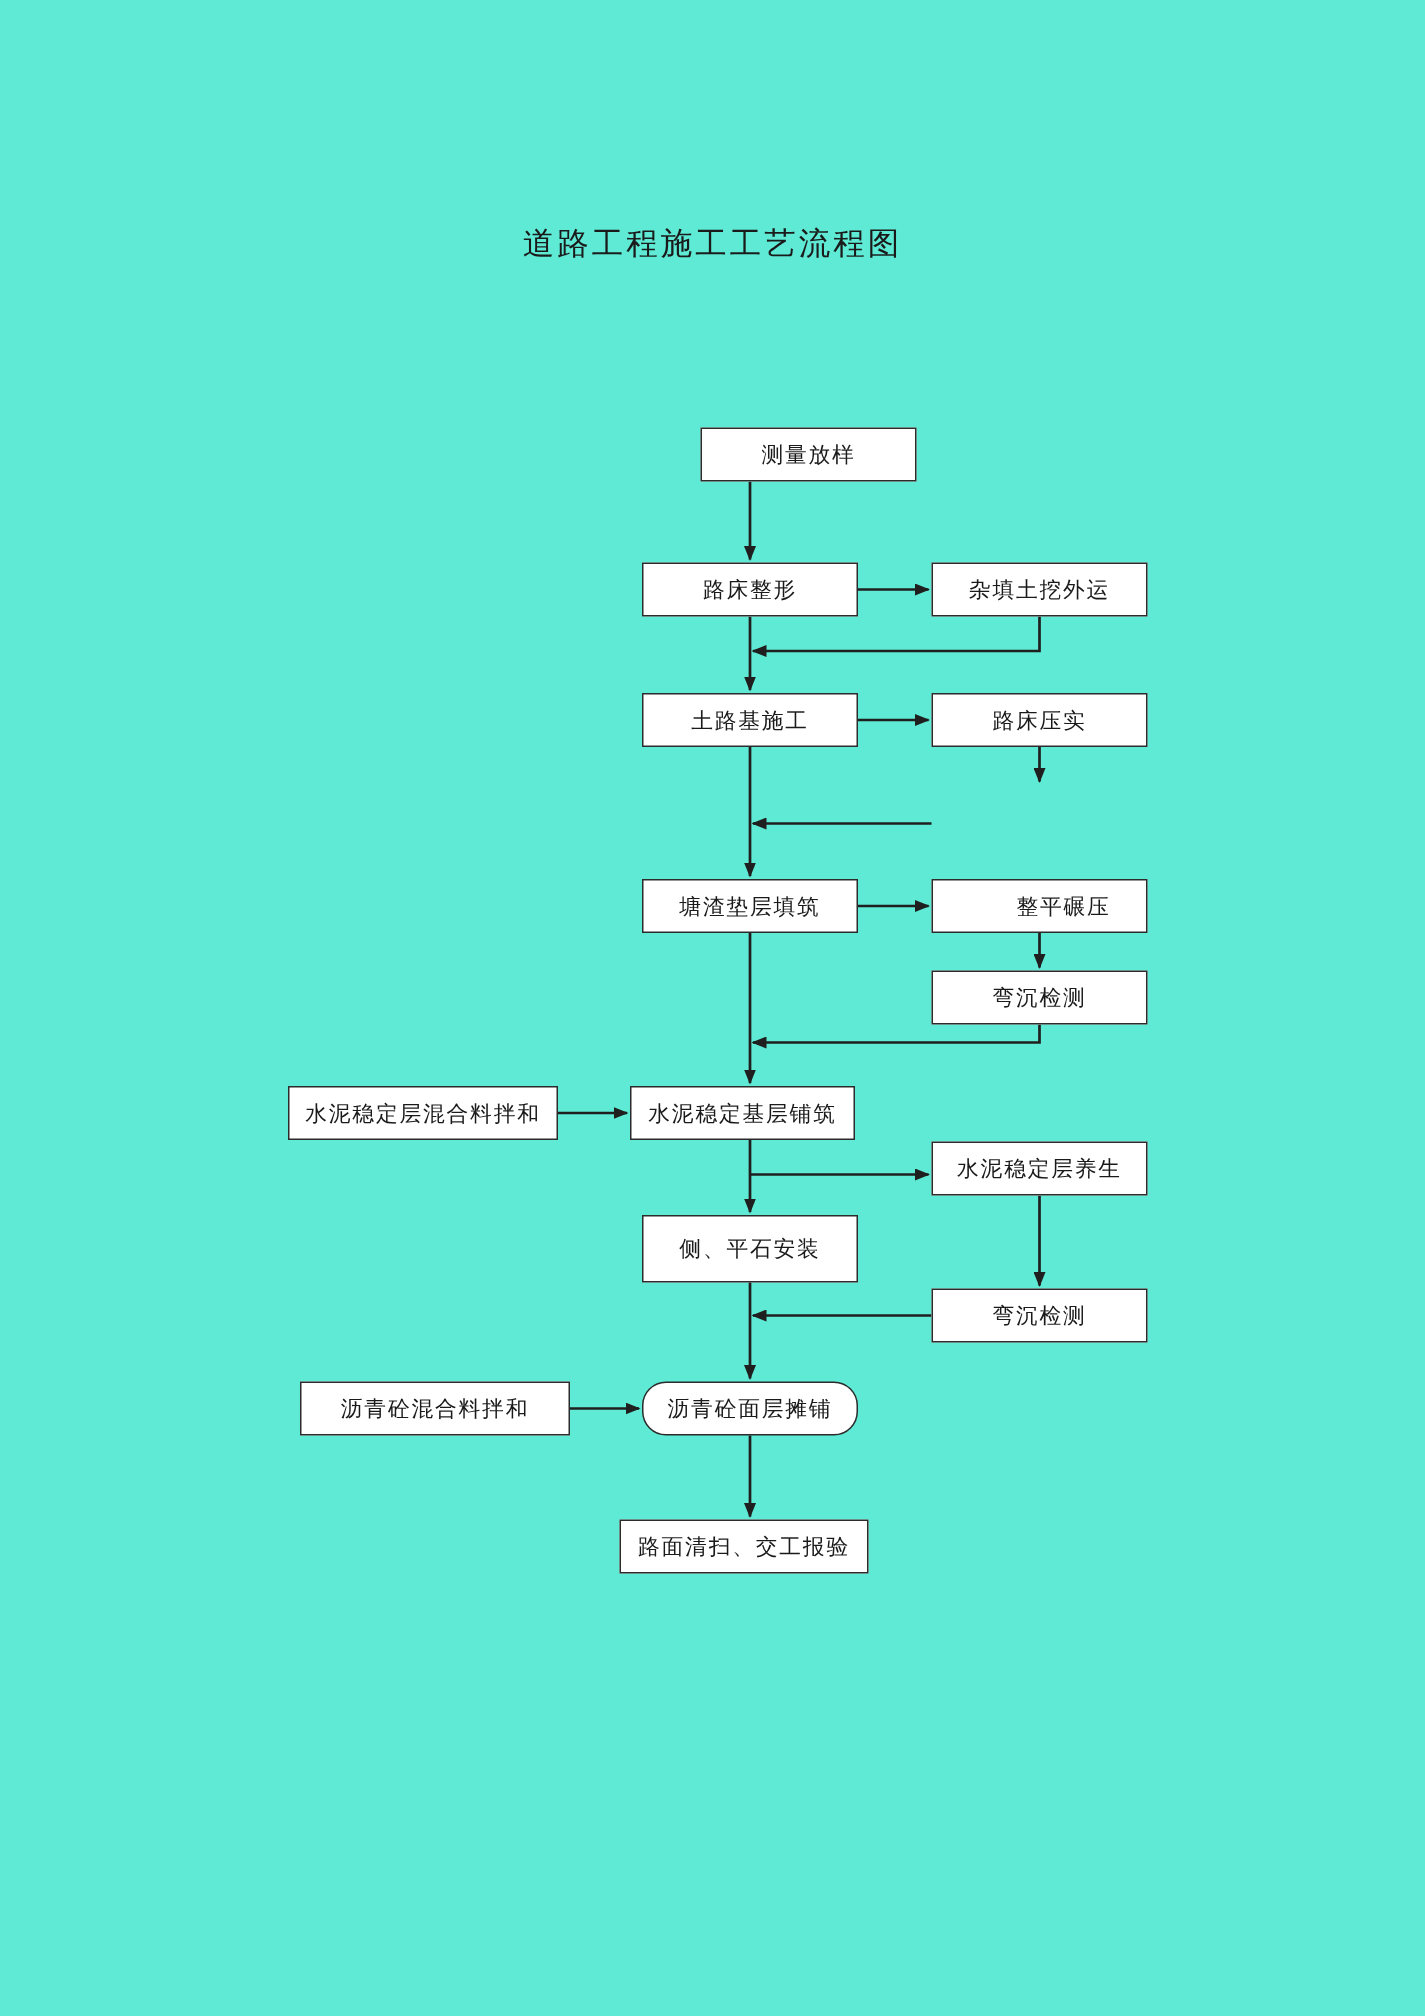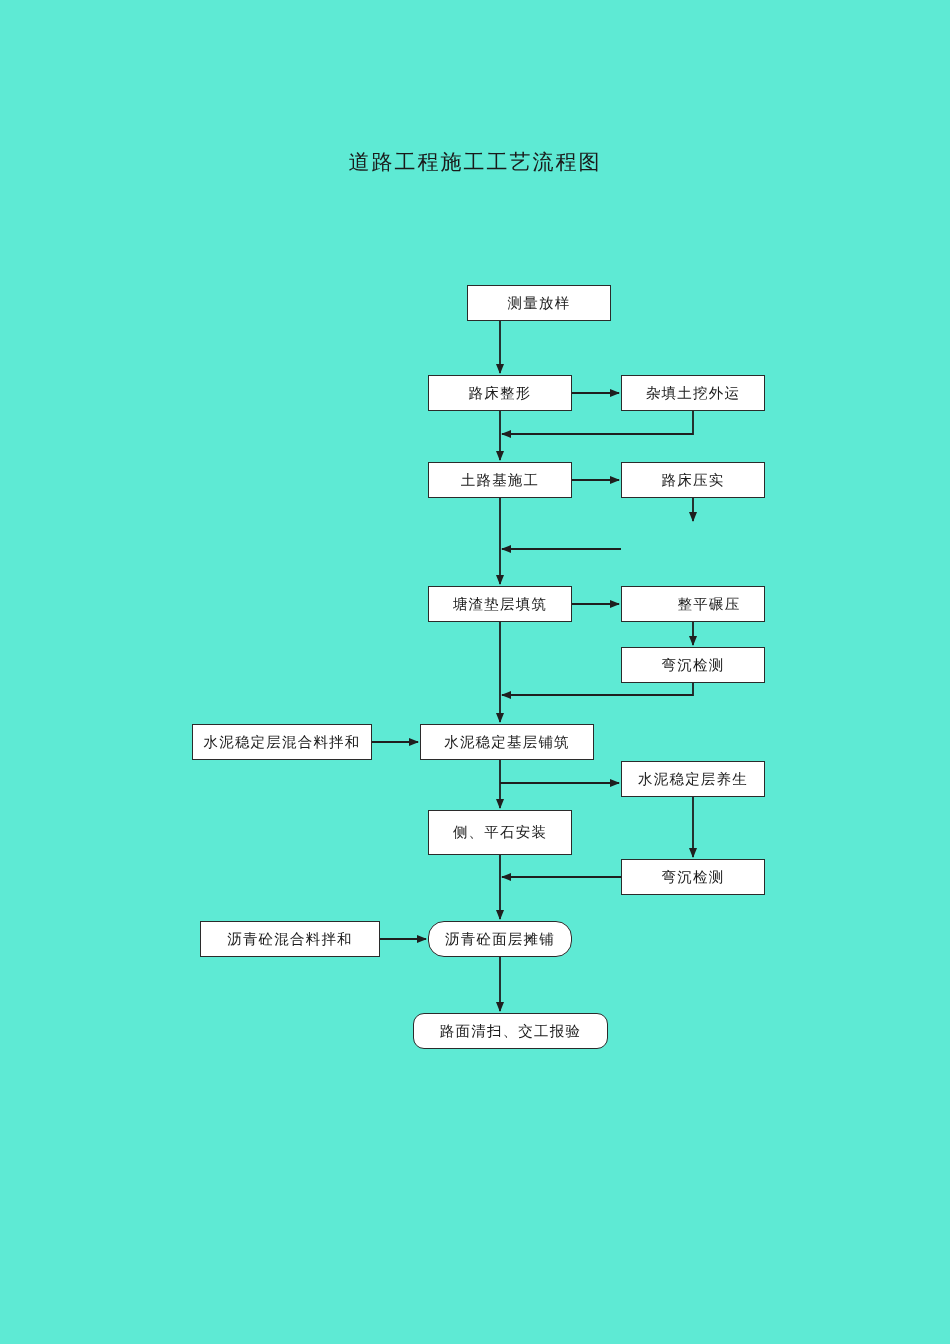--- a/index.html
+++ b/index.html
@@ -107,21 +107,21 @@
 
   <div class="node" style="left:428px; top:285px;  width:144px; height:36px;margin-left:39px;">测量放样</div>
   <div class="node" style="left:428px; top:375px;  width:144px; height:36px;">路床整形</div>
   <div class="node" style="left:621px; top:375px;  width:144px; height:36px;">杂填土挖外运</div>
   <div class="node" style="left:428px; top:462px;  width:144px; height:36px;">土路基施工</div>
   <div class="node" style="left:621px; top:462px;  width:144px; height:36px;">路床压实</div>
   <div class="node" style="left:428px; top:586px;  width:144px; height:36px;">塘渣垫层填筑</div>
   <div class="node" style="left:621px; top:586px;  width:144px; height:36px;padding-left:32px;">整平碾压</div>
   <div class="node" style="left:621px; top:647px;  width:144px; height:36px;">弯沉检测</div>
   <div class="node" style="left:192px; top:724px;  width:180px; height:36px;">水泥稳定层混合料拌和</div>
-  <div class="node" style="left:420px; top:724px; width:174px; height:36px;">水泥稳定基层铺筑</div>
+  <div class="node" style="left:420px; top:724px; width:150px; height:36px;">水泥稳定基层铺筑</div>
   <div class="node" style="left:621px; top:761px;  width:144px; height:36px;">水泥稳定层养生</div>
   <div class="node" style="left:428px; top:810px;  width:144px; height:45px;">侧、平石安装</div>
   <div class="node" style="left:621px; top:859px;  width:144px; height:36px;">弯沉检测</div>
   <div class="node" style="left:200px; top:921px;  width:180px; height:36px;">沥青砼混合料拌和</div>
   <div class="node" style="left:428px; top:921px;  width:144px; height:36px;border-radius:16px;">沥青砼面层摊铺</div>
-  <div class="node" style="left:413px; top:1013px; width:195px; height:36px;border-radius:11px;">路面清扫、交工报验</div>
+  <div class="node" style="left:413px; top:1013px; width:166px; height:36px;">路面清扫、交工报验</div>
 
 </div>
 
 </body></html>

